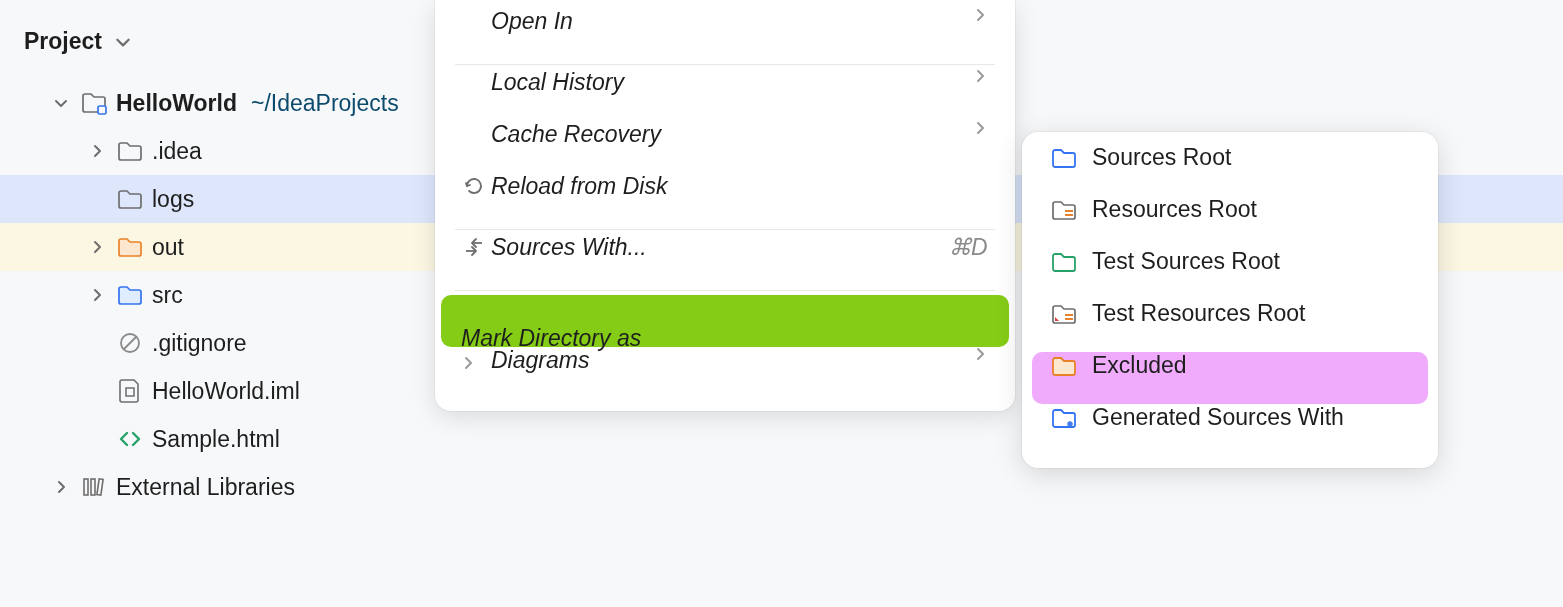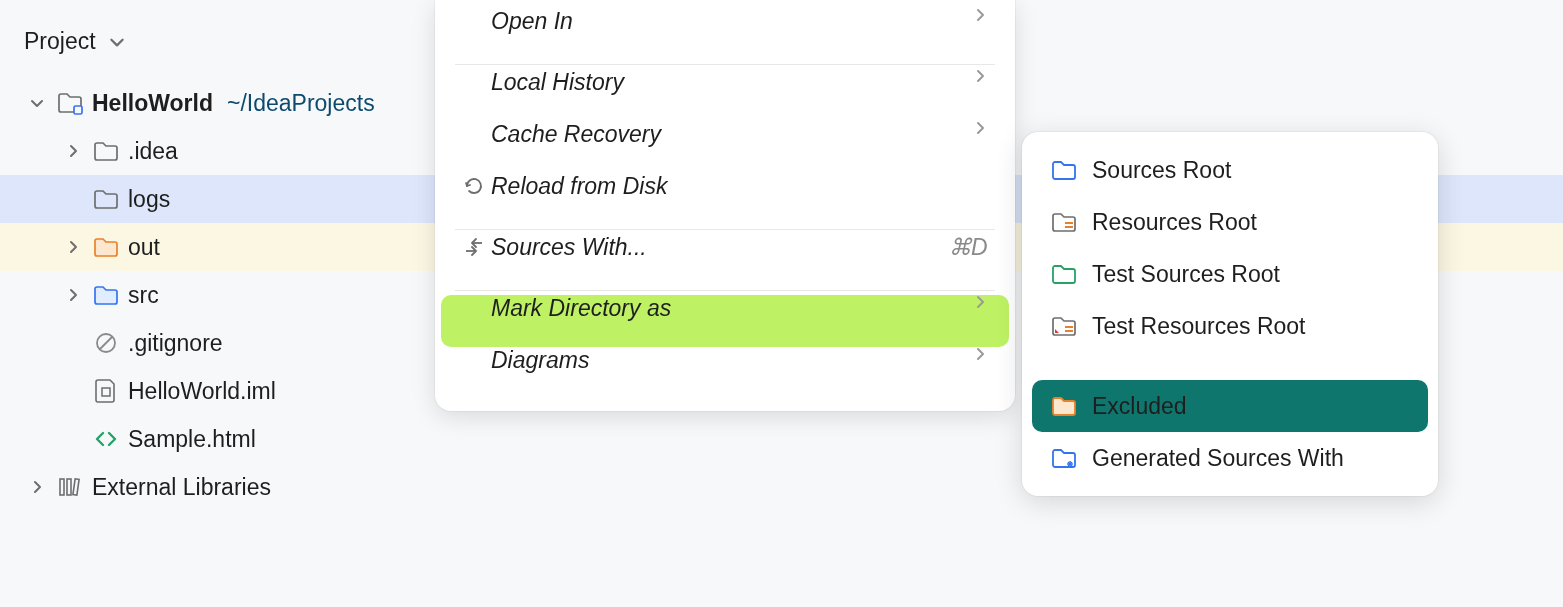--- a/index.html
+++ b/index.html
@@ -21,21 +21,21 @@
       font-weight: 600;
     }
     .panel-header .chev { color: #6e6e6e; margin-left: 4px; }
     
     .tree { padding-top: 6px; }
     .row {
       display: flex;
       align-items: center;
       height: 48px;
       gap: 8px;
-      padding-left: 12px;
+      padding-left: 36px;
       white-space: nowrap;
     }
     .row.sel { background: #dde6fb; }
     .row.sp { background: #fcf7e3; }
     .indent { display:inline-block; }
     .caret { width: 22px; display:flex; justify-content:center; color:#6e6e6e; flex-shrink:0; }
     .fic { width: 28px; height: 28px; display:flex; align-items:center; justify-content:center; flex-shrink:0; }
     .name { font-weight: 400; }
     .bold { font-weight: 700; }
     .path { color: #0c4a6e; font-weight:400; }
@@ -54,55 +54,54 @@
     .mitem {
       display:flex;
       align-items:flex-start;
       height: 52px;
       padding: 0 22px 0 20px;
       margin: 0 6px;
       border-radius: 10px;
       gap: 4px;
       font-style: italic;
     }
-    .mitem.hl { background: #bef264; }
+    .mitem.hl { background: #84cc16; flex-direction: column; }
     .mic { width: 26px; height:26px; display:flex; align-items:center; justify-content:center; flex-shrink:0;}
     .mlabel { flex: 1; }
     .msc { color:#8a8a8a; font-weight:400; letter-spacing: -0.5px; }
     .marrow { color:#9a9a9a; }
     .sep { height:1px; background:#e8e8e8; margin: 4px 20px; }
 
     .submenu {
       position: absolute;
       left: 1022px;
       top: 132px;
       width: 416px;
       background: #fff;
       border-radius: 16px;
       box-shadow: 0 6px 28px rgba(0,0,0,0.14), 0 0 0 1px rgba(0,0,0,0.04);
       padding: 12px 0;
     }
     .sitem {
       display:flex;
-      align-items:center;
       gap: 14px;
       height: 52px;
       padding: 0 18px;
       margin: 0 10px;
       border-radius: 10px;
     }
-    .sitem.hl { background: #0f766e; margin-top: 28px; }
+    .sitem.hl { background: #f0abfc; }
     .sic { width: 28px; height:28px; display:flex; align-items:center; justify-content:center; flex-shrink:0; }
     svg { display:block; }
   </style>
 </head>
 <body>
 
 <div class="panel-header">
-  <span style="font-weight:400;text-align:center;">Project</span>
+  <span style="font-weight:700;text-align:center;">Project</span>
   <span class="chev">
     <svg width="18" height="18" viewBox="0 0 16 16">
         <path d="M3 6 l5 5 l5 -5" stroke="#6e6e6e" stroke-width="2" fill="none" stroke-linecap="round" stroke-linejoin="round"></path>
       </svg>
   </span>
 </div>
 
 <div class="tree">
   <div class="row">
     <span class="indent" style="width:6px;"></span>

